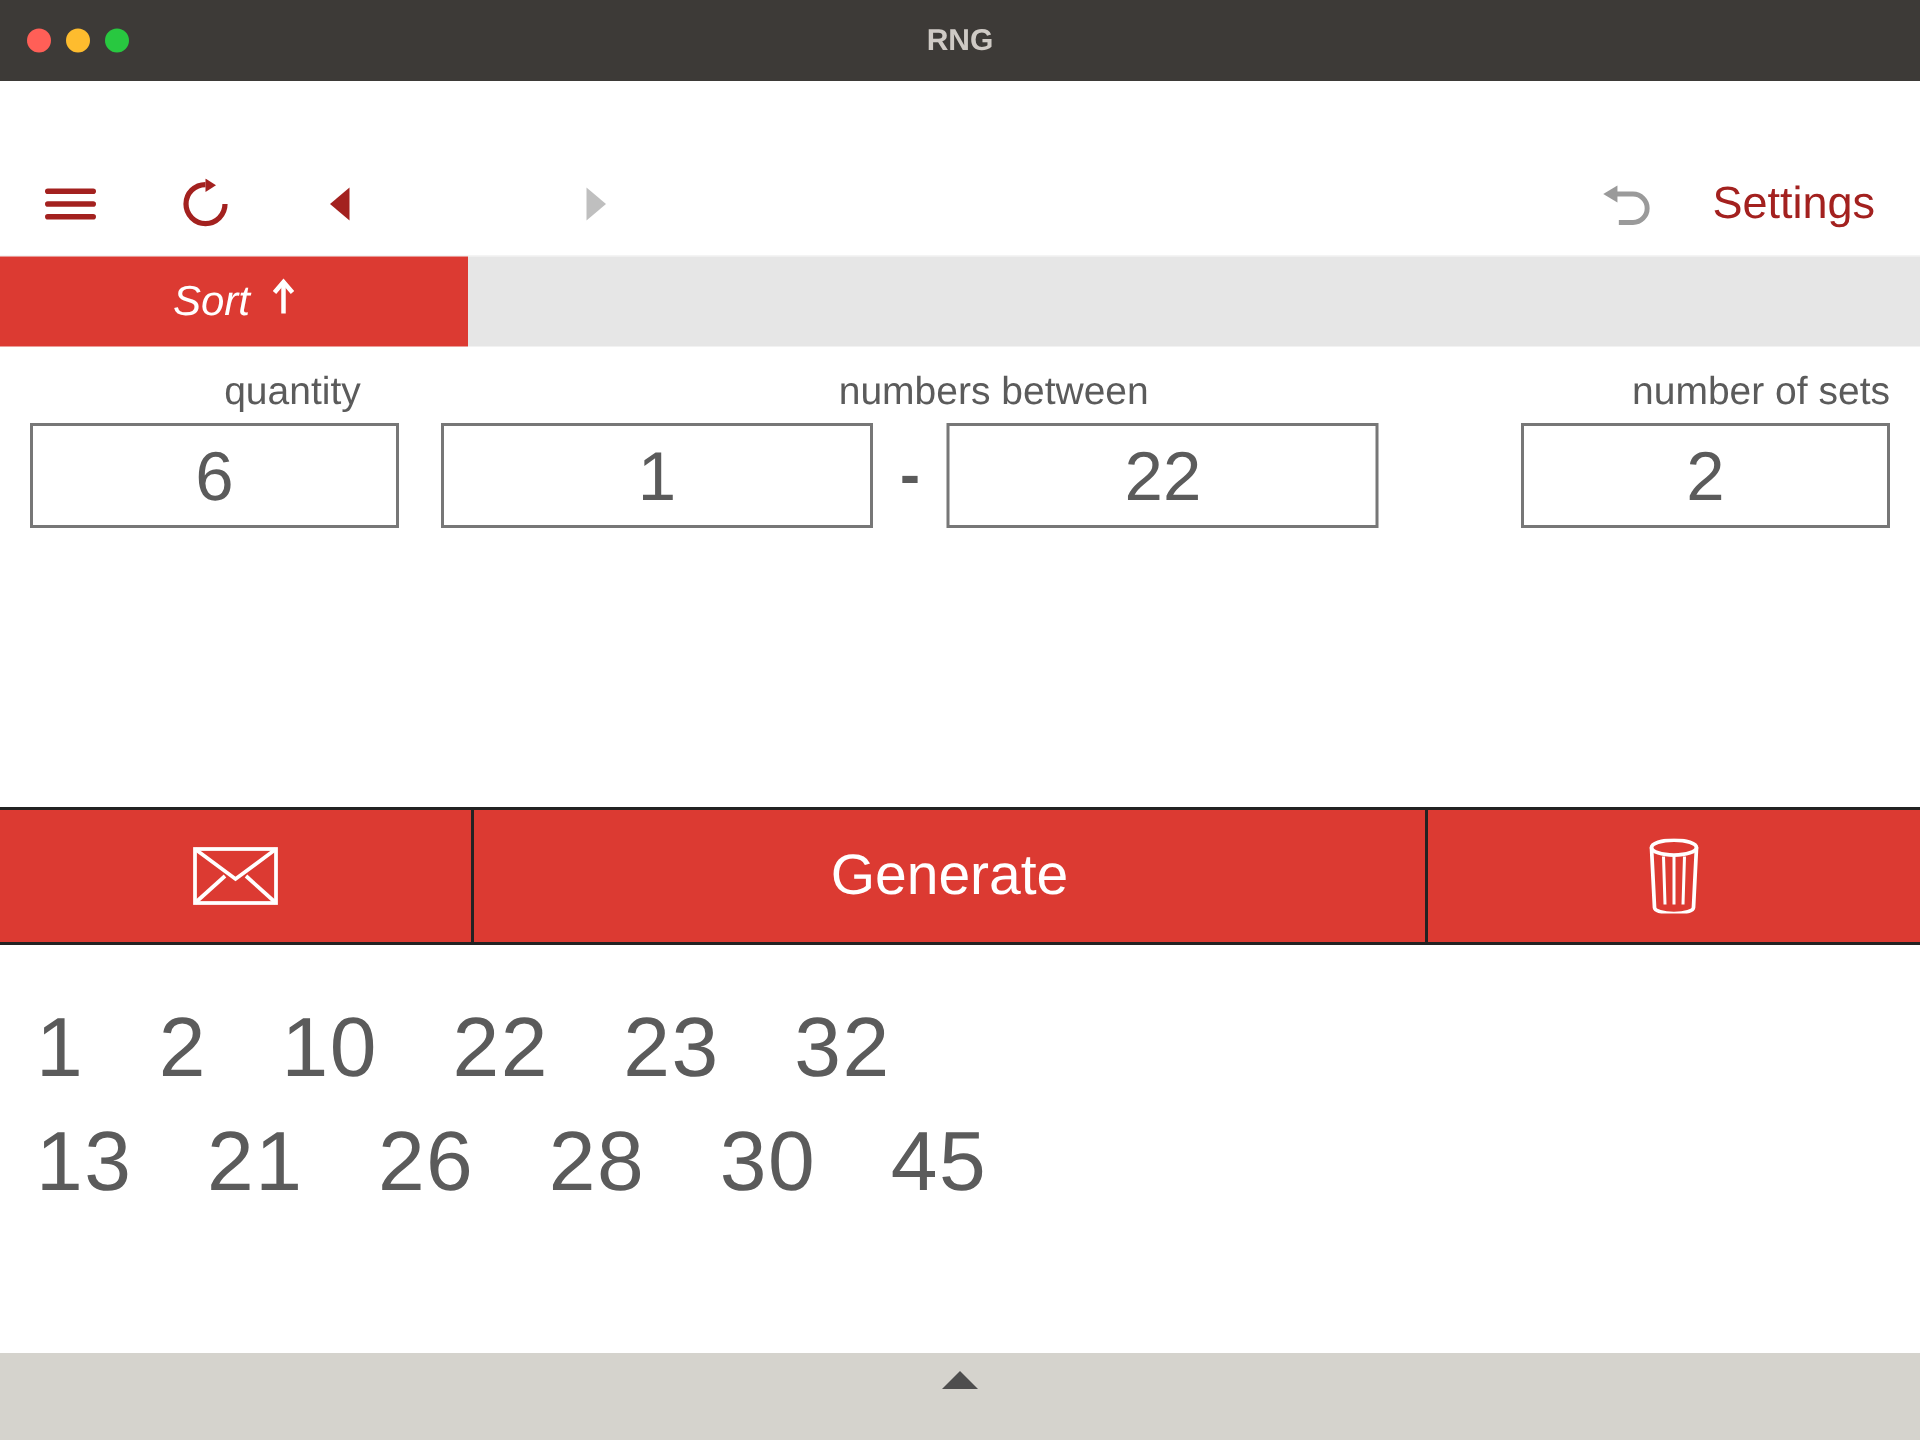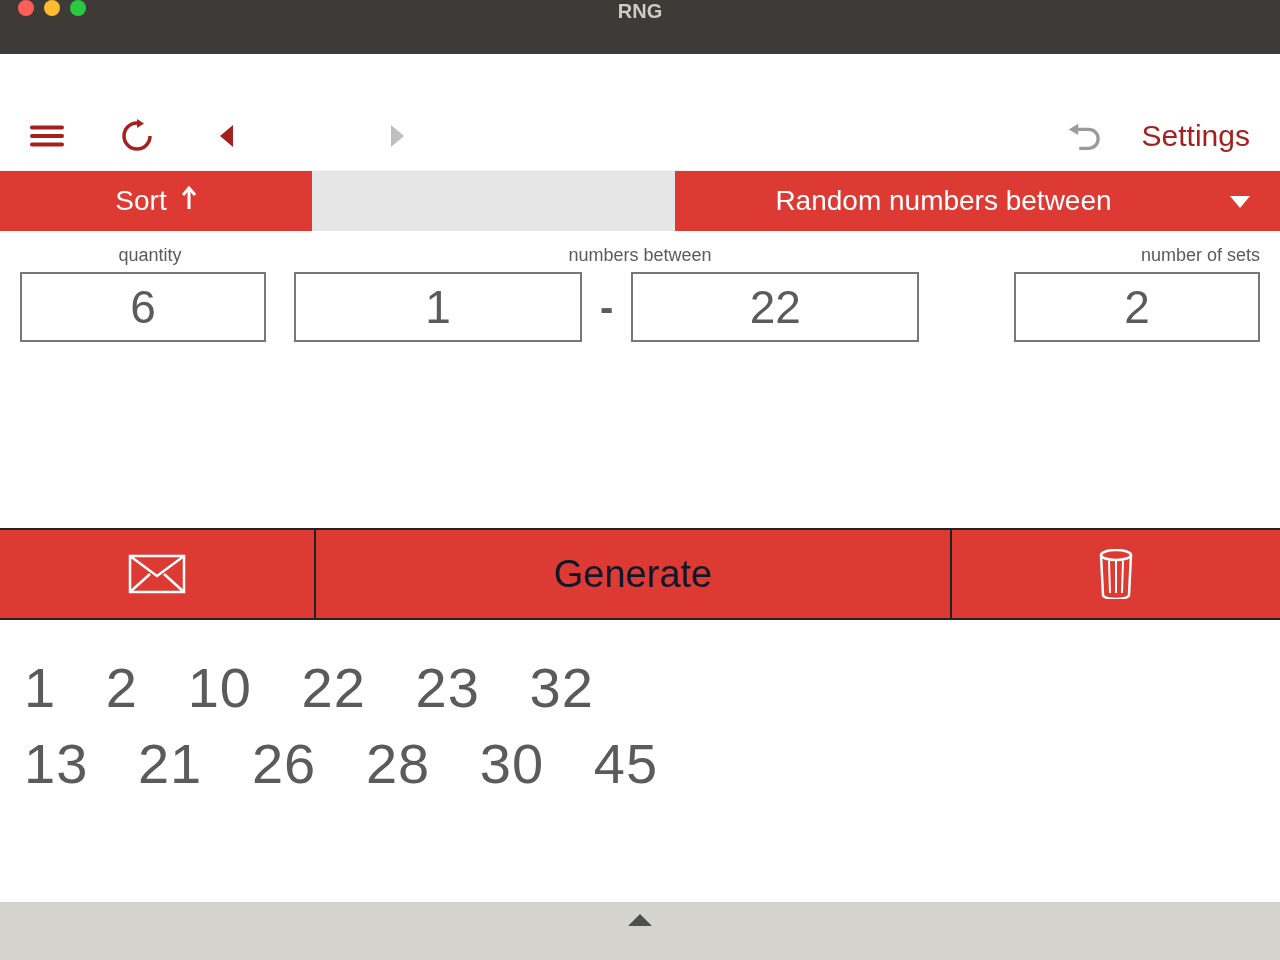--- a/index.html
+++ b/index.html
@@ -1,61 +1,61 @@
 <!DOCTYPE html>
 <html><head>
 <meta charset="utf-8">
 <style>
   * { box-sizing: border-box; margin: 0; padding: 0; }
   html, body { width: 1280px; height: 960px; font-family: -apple-system, Helvetica, Arial, sans-serif; background: #fff; overflow: hidden; }
 
   
-  .titlebar { height: 54px; background: #3d3a37; display: flex; position: relative; }
+  .titlebar { height: 54px; background: #3d3a37; display: flex; align-items: center; position: relative; }
   .traffic { display: flex; gap: 10px; margin-left: 18px; }
   .traffic span { width: 16px; height: 16px; border-radius: 50%; display: inline-block; }
   .t-red { background: #ff5f57; }
   .t-yel { background: #febc2e; }
   .t-grn { background: #28c840; }
   .titlebar .title { position: absolute; left: 0; right: 0; text-align: center; color: #cfcac5; font-size: 20px; font-weight: 600; }
 
   
   .toolbar { height: 70px; background: #fff; display: flex; align-items: center; padding: 0 30px; border-bottom: 1px solid #f4f4f4; margin-top: 47px; }
   .toolbar .left { display: flex; align-items: center; gap: 56px; }
   .toolbar .spacer { flex: 1; }
   .toolbar .right { display: flex; align-items: center; gap: 42px; }
   .ico { display: inline-flex; width: 34px; height: 34px; align-items: center; justify-content: center; }
   .settings { color: #a3211f; font-size: 30px; font-weight: 400; }
 
   
-  .modebar { height: 60px; display: flex; }
+  .modebar { height: 60px; display: flex; font-style: italic; }
   .modebar .cell { display: flex; align-items: center; justify-content: center; font-size: 28px; font-weight: 400; }
   .sortcell { width: 312px; background: #dc3a32; color: #fff; gap: 14px; }
   .midcell  { flex: 1; background: #e6e6e6; }
   .modecell { width: 605px; background: #dc3a32; color: #fff; gap: 18px; padding-right: 30px; justify-content: flex-end; }
   .modecell .label { margin-right: auto; margin-left: auto; }
 
   
-  .labels { display: flex; padding: 14px 20px 6px 20px; color: #5b5b5b; font-size: 18px; }
+  .labels { display: flex; padding: 14px 20px 6px 20px; color: #5b5b5b; font-size: 26px; margin-left: 45px; }
   .labels .c1 { width: 260px; text-align: center; }
   .labels .c2 { flex: 1; text-align: center; }
   .labels .c3 { width: 260px; text-align: right; }
 
   .inputs { display: flex; align-items: center; padding: 0 20px 20px 20px; gap: 28px; }
   .field { border: 2px solid #777; height: 70px; display: flex; align-items: center; justify-content: center; font-size: 46px; color: #5b5b5b; background: #fff; }
   .f-qty  { width: 246px; }
   .f-min  { width: 288px; }
   .f-max  { width: 288px; }
   .f-sets { width: 246px; margin-left: auto; }
   .dash { font-size: 40px; color: #5b5b5b; font-weight: 600; margin: 0 -10px; }
 
   
   .actionbar { height: 92px; display: flex; border-top: 2px solid #222; border-bottom: 2px solid #222; margin-top: 166px; }
   .actionbar > div { display: flex; align-items: center; justify-content: center; background: #dc3a32; }
   .actionbar .mail  { width: 316px; border-right: 2px solid #222; }
-  .actionbar .gen   { flex: 1; border-right: 2px solid #222; color: #0f172a; font-size: 38px; font-weight: 500; }
+  .actionbar .gen   { flex: 1; border-right: 2px solid #222; color: #ffffff; font-size: 38px; font-weight: 500; }
   .actionbar .trash { width: 328px; }
 
   
   .results { padding: 30px 24px; color: #5b5b5b; font-size: 56px; line-height: 1.35; font-weight: 400; letter-spacing: 1px; }
   .results .row { white-space: pre; }
 
   
   .bottombar { position: absolute; left: 0; right: 0; bottom: 0; height: 58px; background: #d5d3cd; display: flex; align-items: flex-start; justify-content: center; padding-top: 10px; }
 </style>
 </head>
@@ -114,28 +114,20 @@
   <div class="cell sortcell">
     <span>Sort</span>
     <span>
       <svg width="16" height="26" viewBox="0 0 16 26">
           <line x1="8" y1="4" x2="8" y2="24" stroke="#fff" stroke-width="3"></line>
           <polyline points="2,10 8,3 14,10" fill="none" stroke="#fff" stroke-width="3"></polyline>
         </svg>
     </span>
   </div>
   <div class="cell midcell"></div>
-  <div class="cell modecell">
-    <span class="label">Random numbers between</span>
-    <span>
-      <svg width="20" height="14" viewBox="0 0 20 14">
-          <polygon points="0,0 20,0 10,12" fill="#fff"></polygon>
-        </svg>
-    </span>
-  </div>
 </div>
 
 <div class="labels">
   <div class="c1">quantity</div>
   <div class="c2">numbers between</div>
   <div class="c3">number of sets</div>
 </div>
 
 <div class="inputs">
   <div class="field f-qty">6</div>

